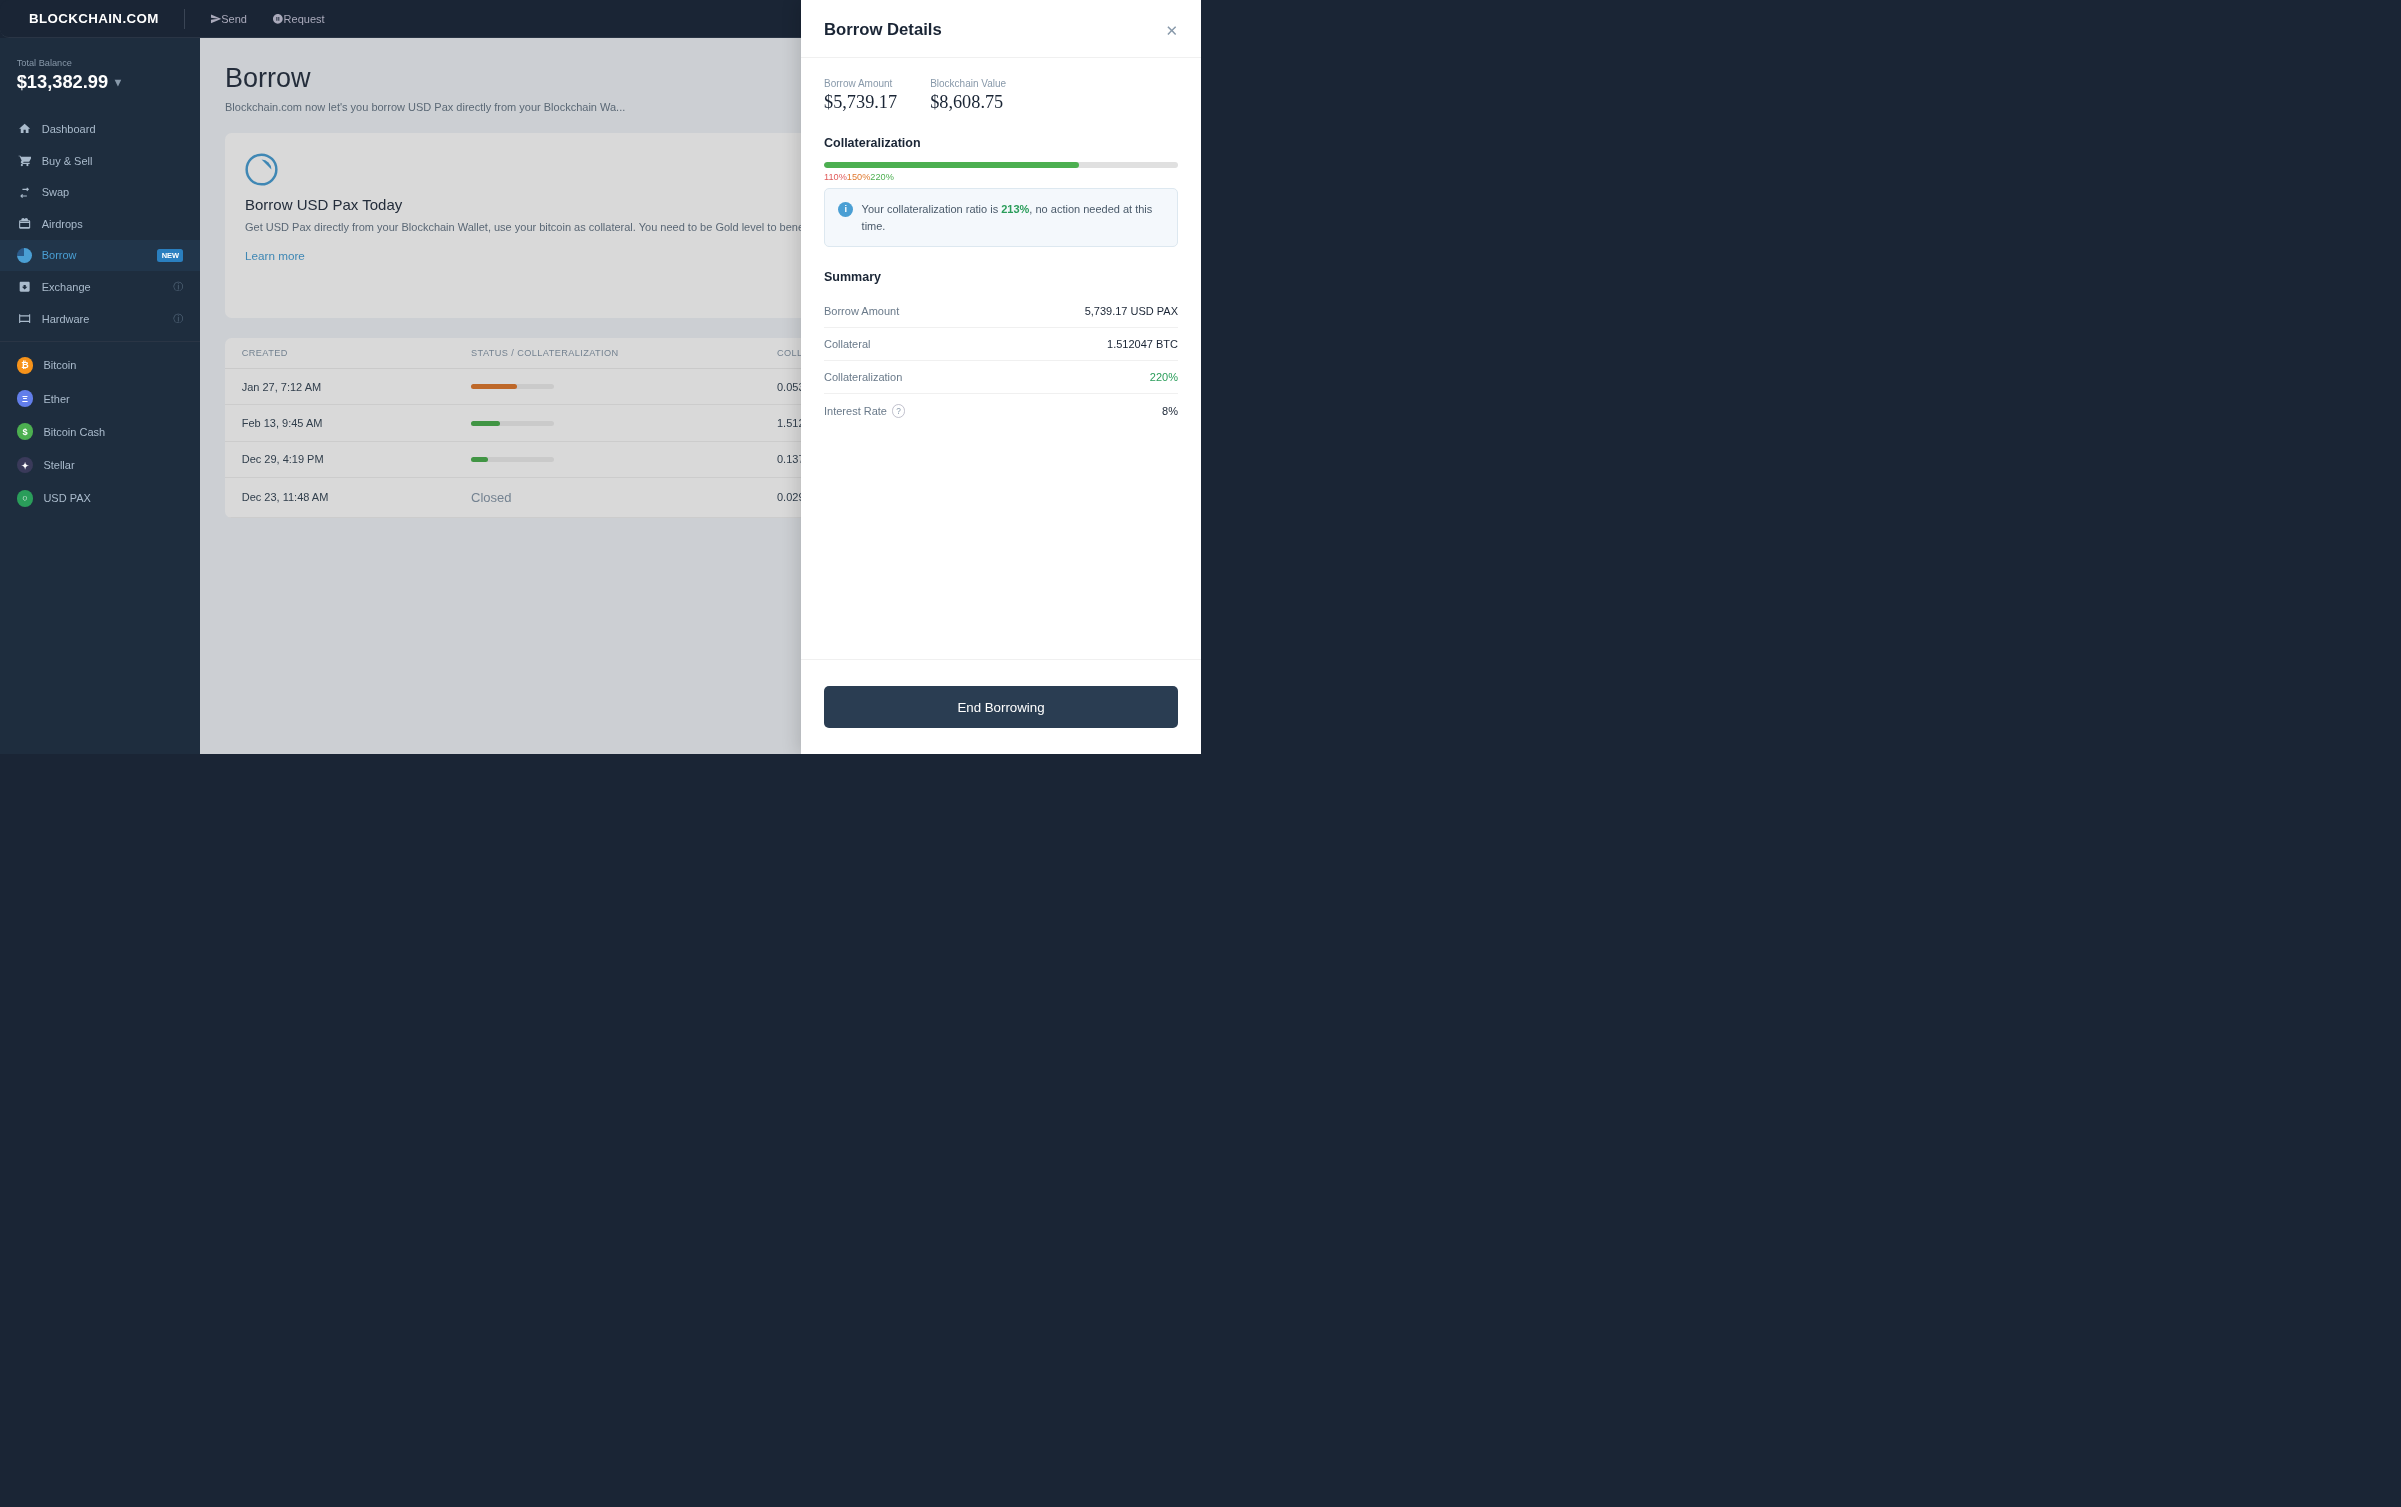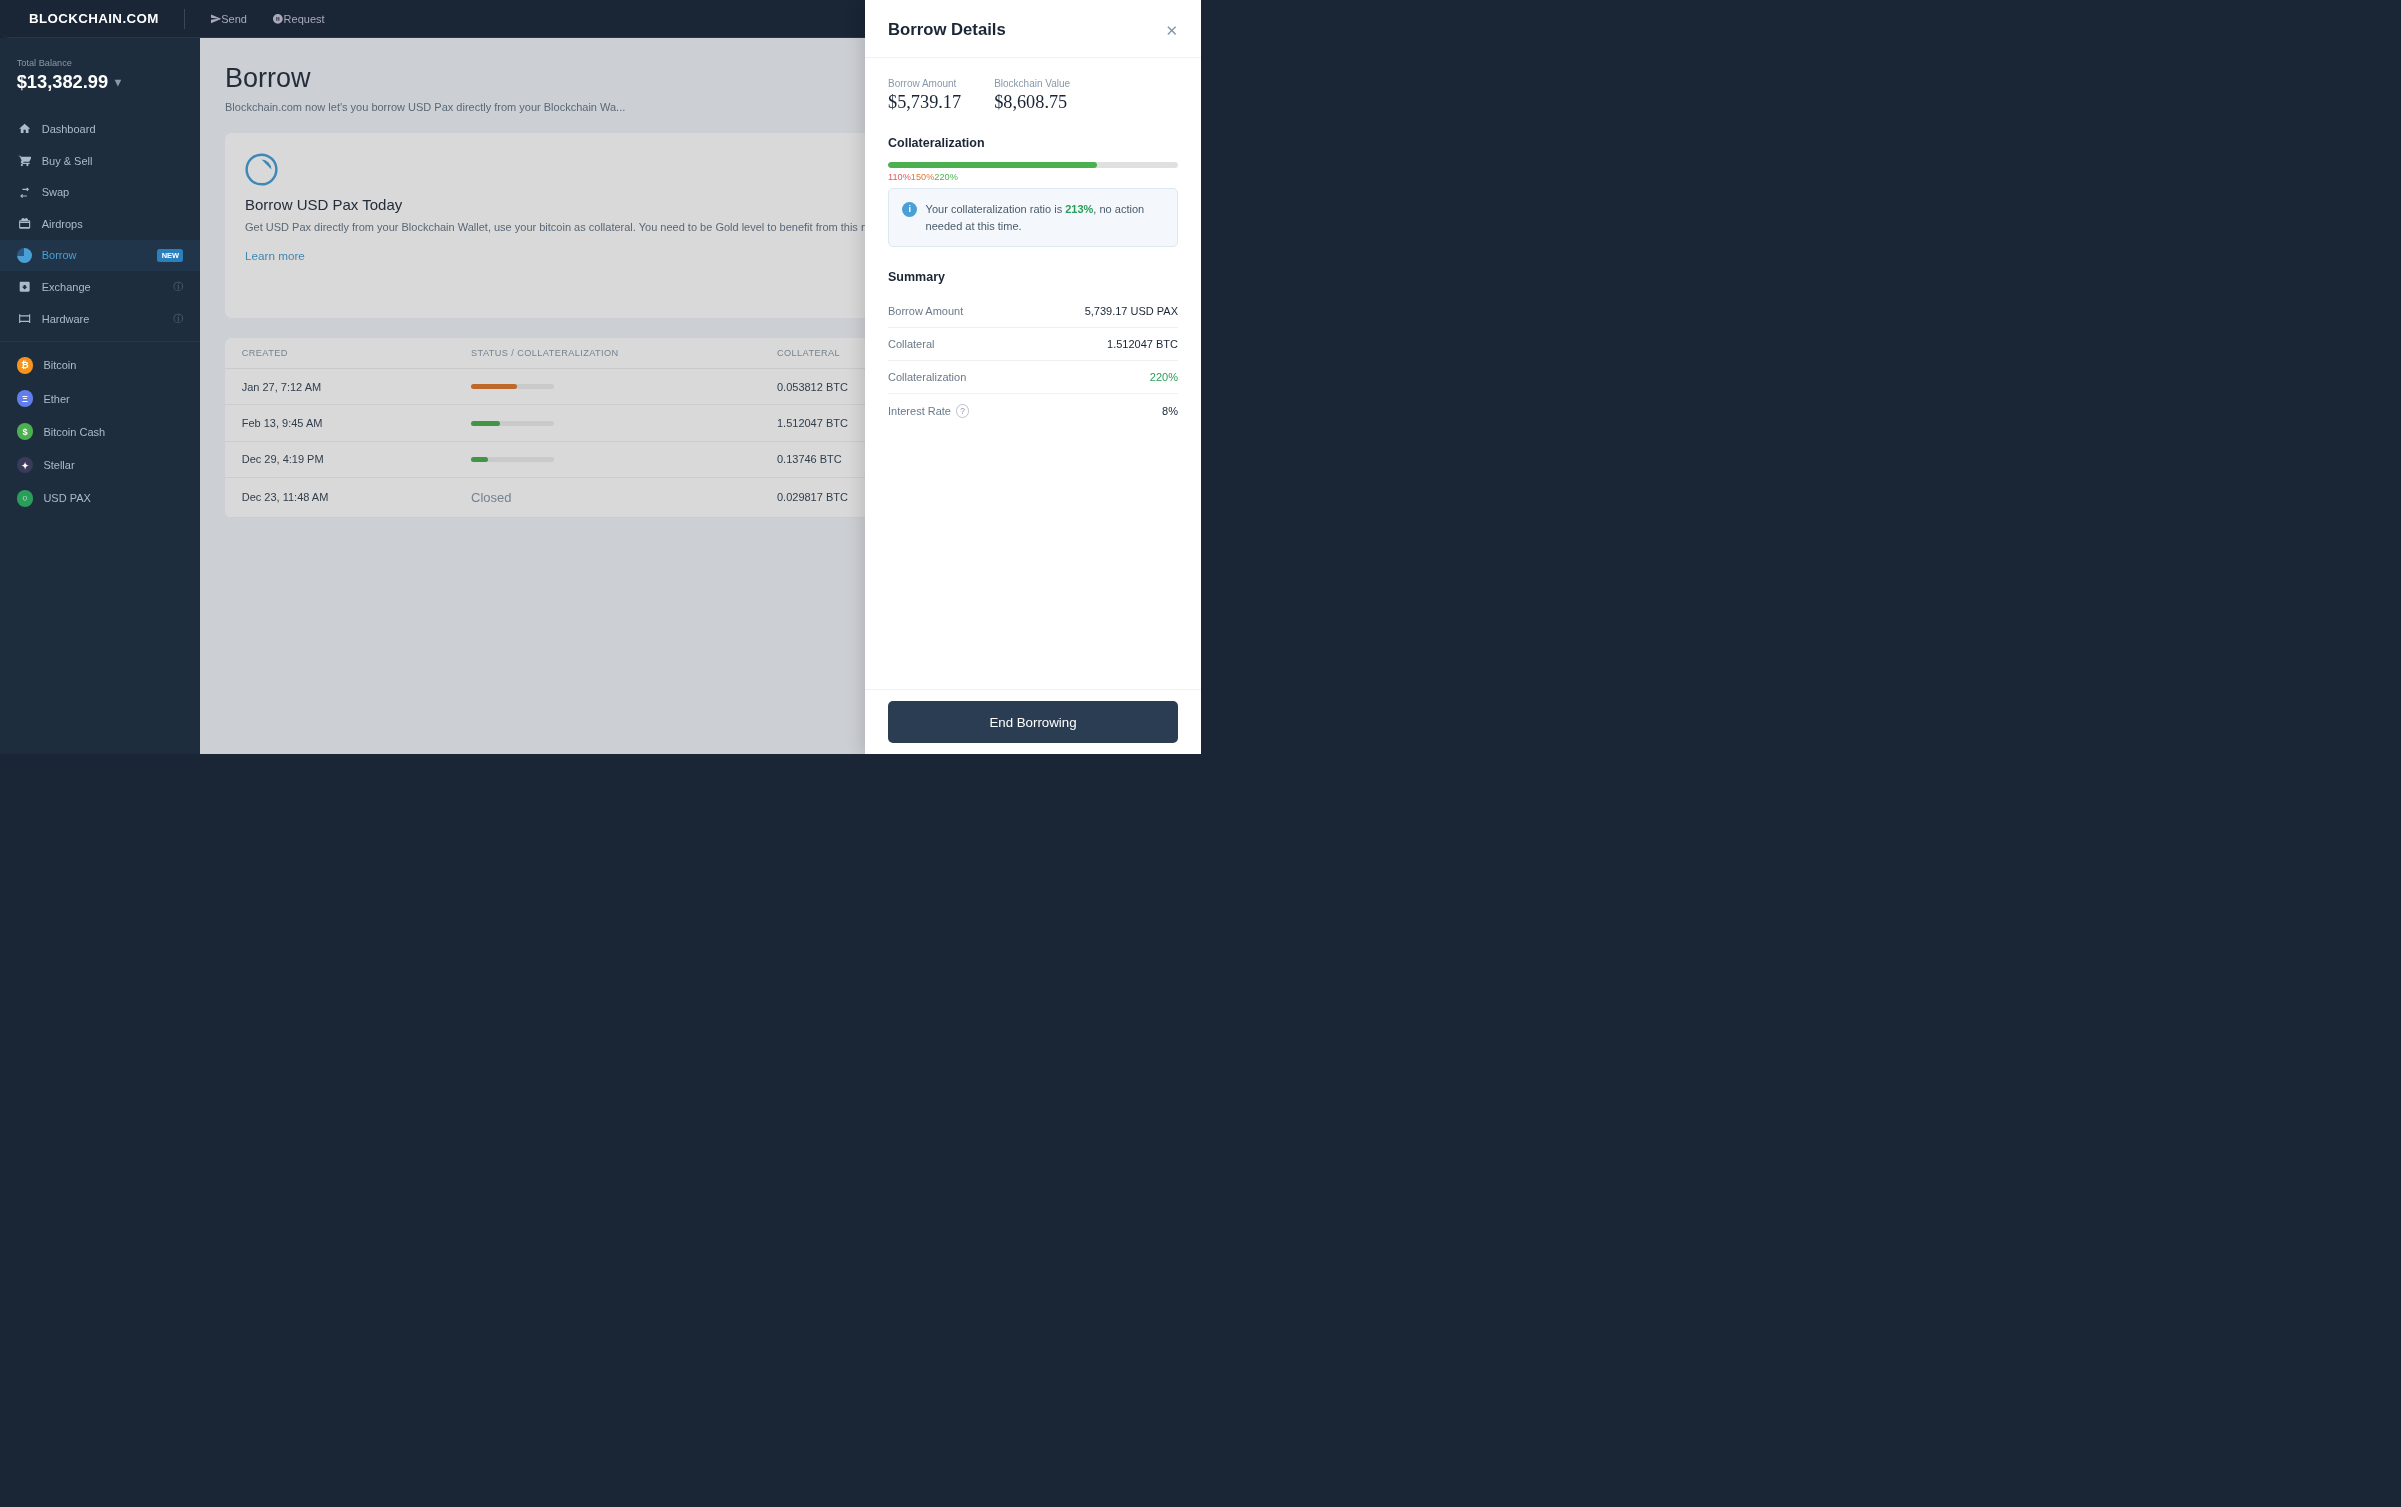--- a/index.html
+++ b/index.html
@@ -289,21 +289,21 @@
     .progress-orange { background: #e07a30; width: 55%; }
     .progress-green { background: #4caf50; width: 35%; }
     .progress-green2 { background: #4caf50; width: 20%; }
     .status-closed { color: #8899aa; font-size: 13px; }
 
     
     .detail-panel {
       position: absolute;
       right: 0;
       top: 0;
-      width: 336px;
+      width: 400px;
       height: 100%;
       background: white;
       box-shadow: -3.3px 0 16.7px rgba(0,0,0,0.15);
       display: flex;
       flex-direction: column;
       z-index: 10;
     }
     .panel-header {
       display: flex;
       justify-content: space-between;
@@ -439,21 +439,21 @@
       border: 1.3px solid #aabb;
       color: #8899aa;
       font-size: 8.3px;
       display: flex;
       align-items: center;
       justify-content: center;
     }
 
     
     .panel-footer {
-      padding: 11px 23px;
+      padding: 26px 23px;
       border-top: 0.8px solid #f0f0f0;
     }
     .end-borrow-btn {
       width: 100%;
       background: #2a3d52;
       color: white;
       border: none;
       border-radius: 5px;
       padding: 13.3px;
       font-size: 13.3px;

